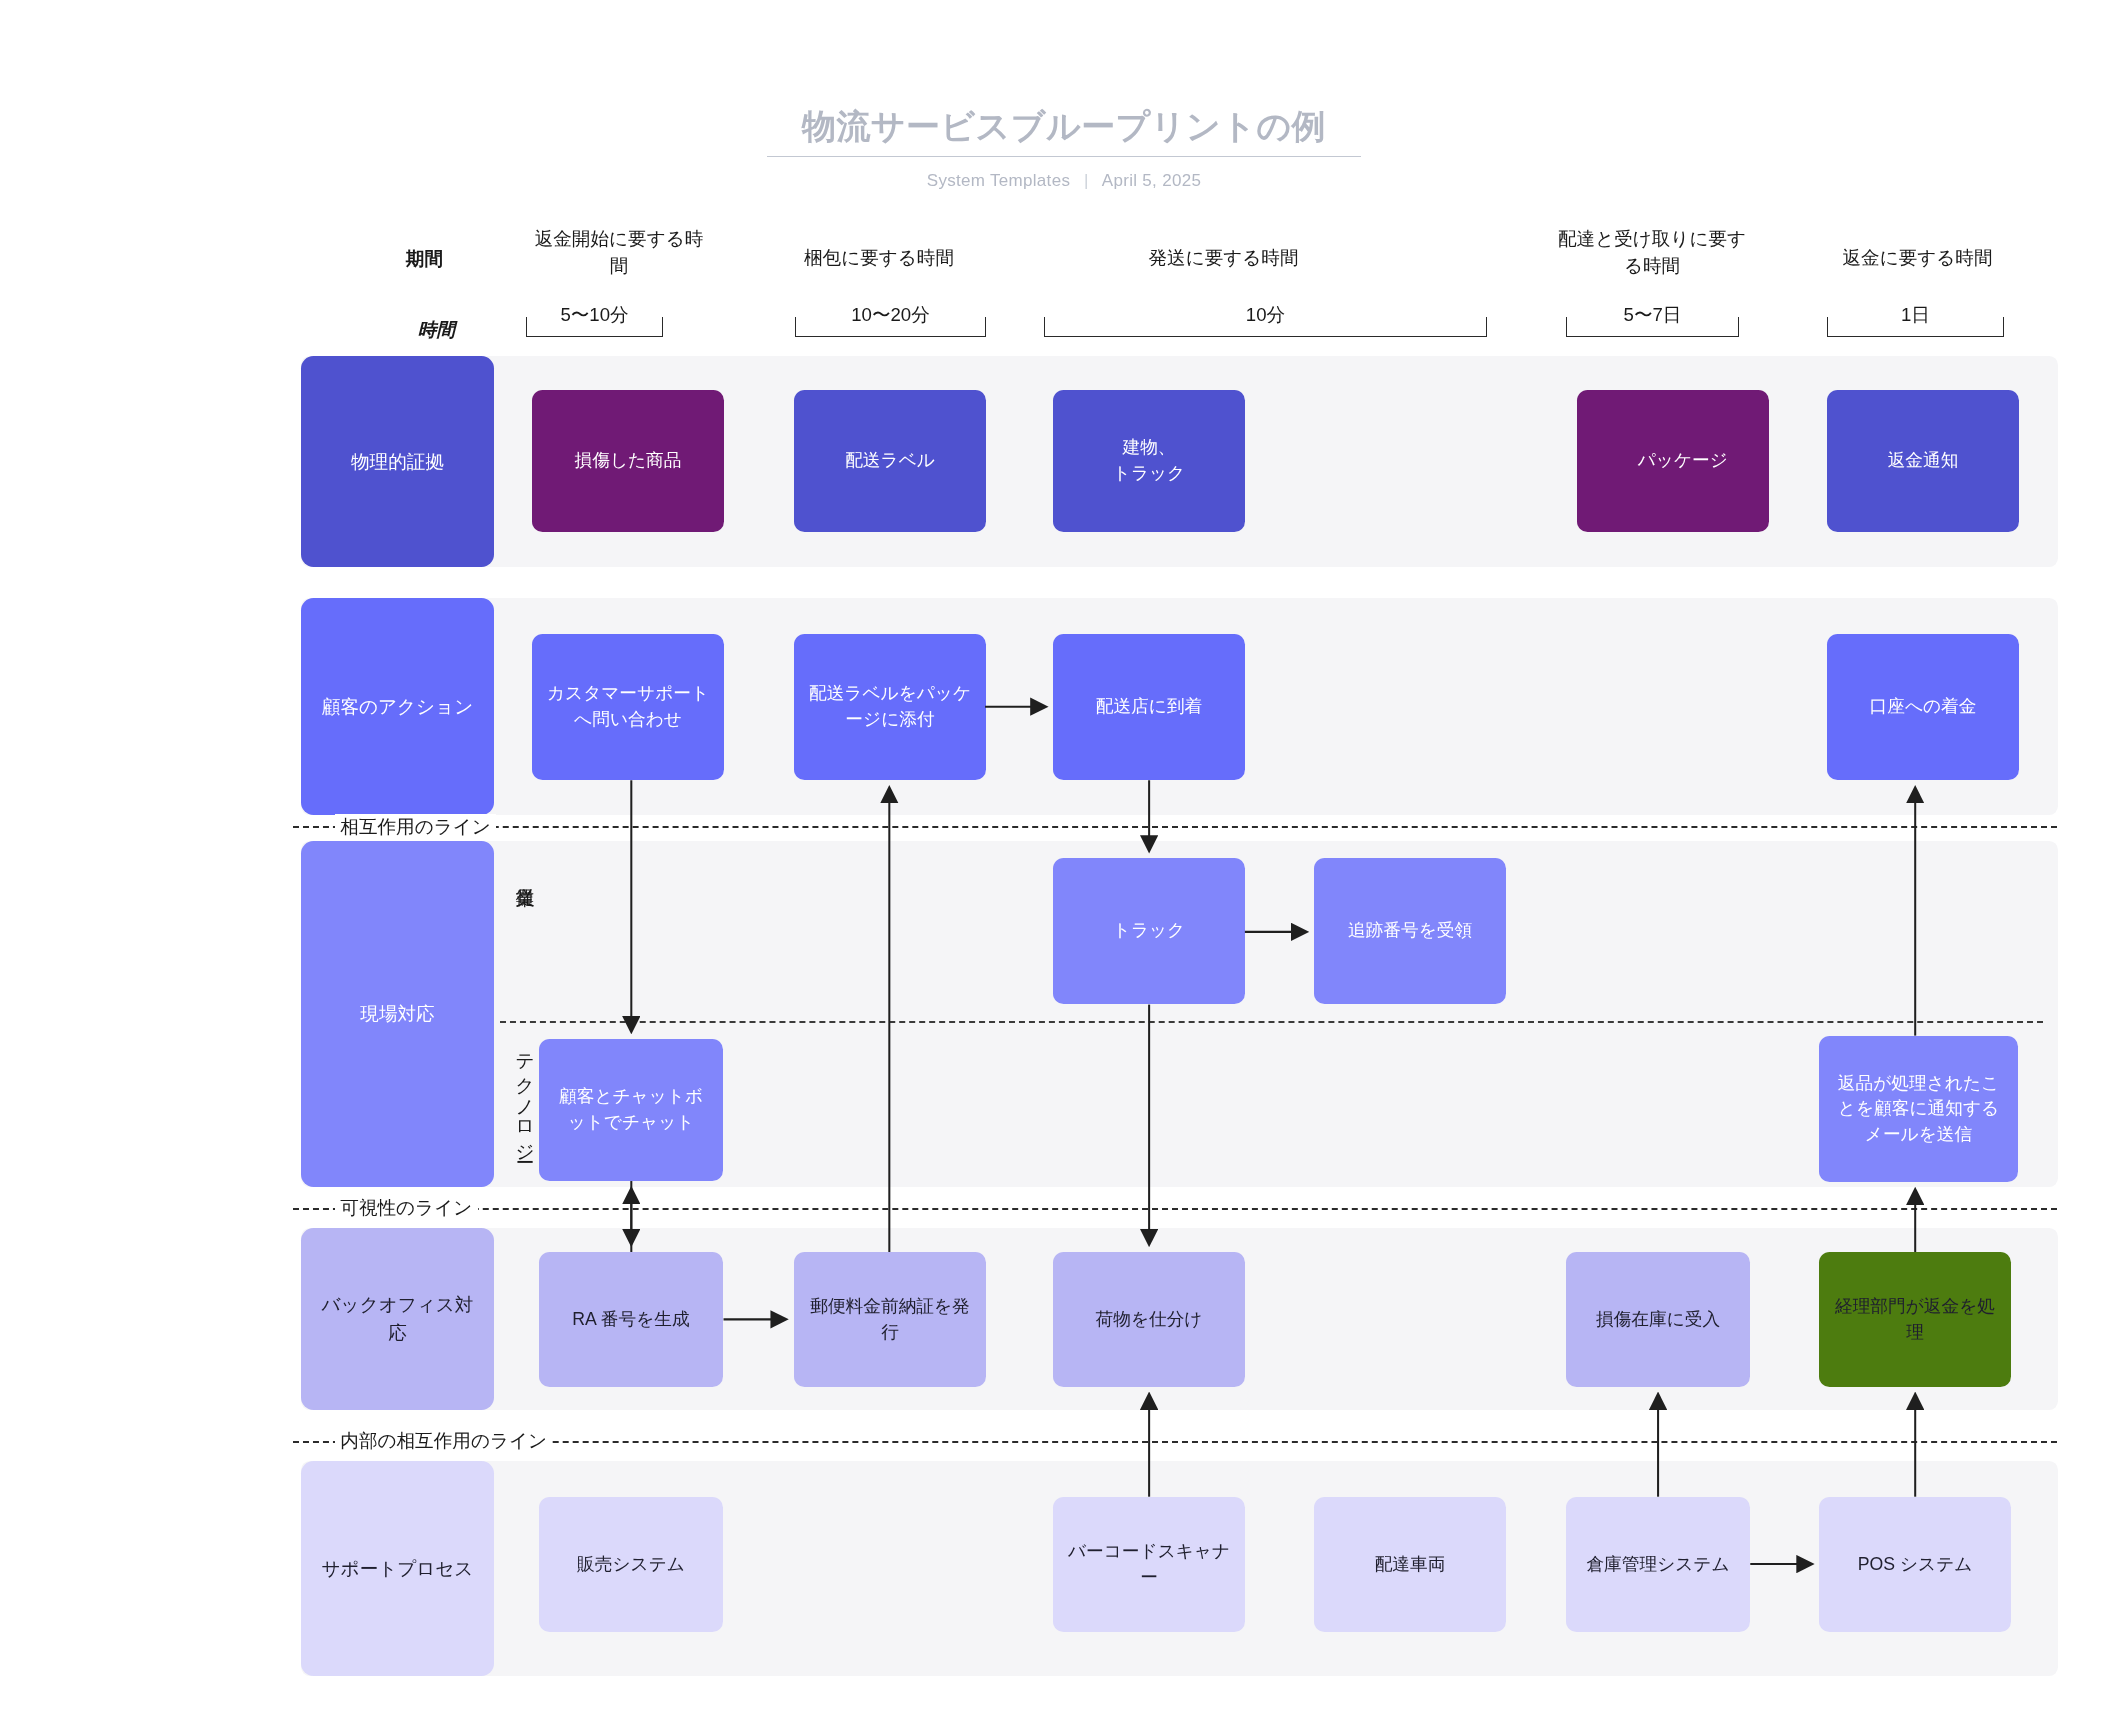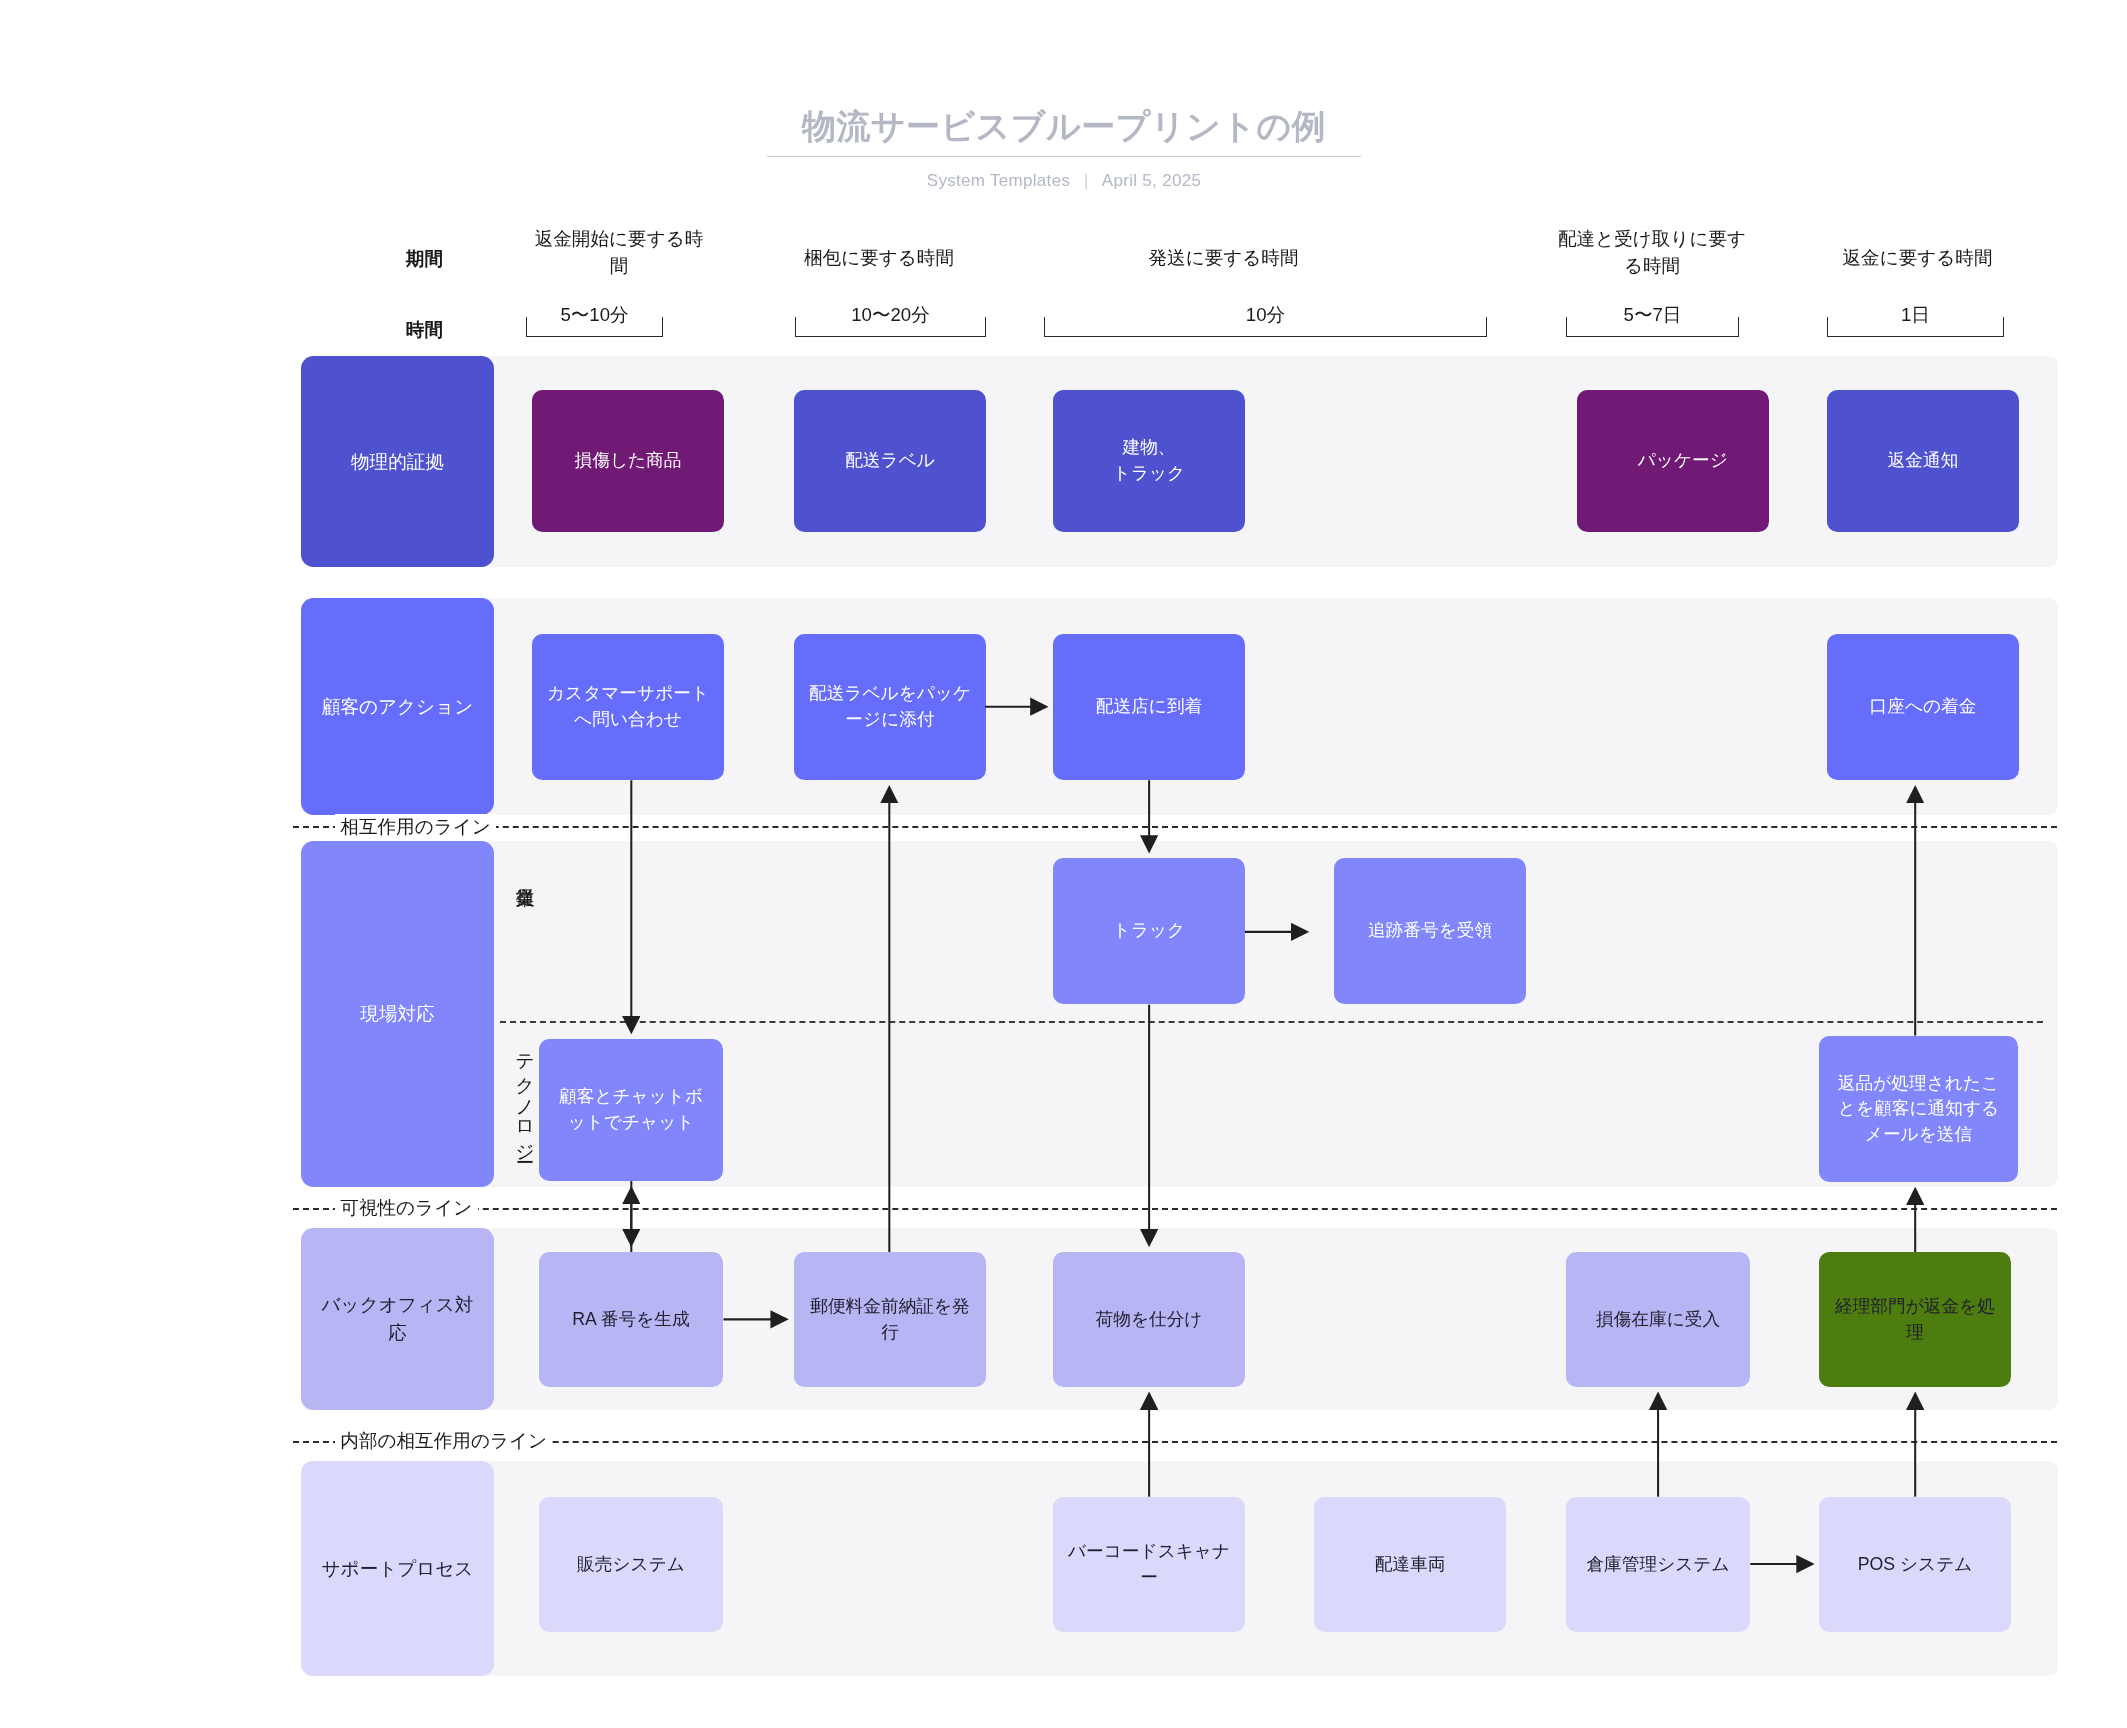--- a/index.html
+++ b/index.html
@@ -166,21 +166,21 @@
   <div id="header">
     <div id="title">物流サービスブループリントの例</div>
     <div id="subtitle">
       <span>System Templates</span>
       <span class="divider">|</span>
       <span>April 5, 2025</span>
     </div>
   </div>
 
   <div class="hdr-row-label" style="left:337px; top:246px;">期間</div>
-  <div class="hdr-row-label" style="left:337px; top:317px;">時間</div>
+  <div class="hdr-row-label" style="left:349px; top:317px;font-style:italic;">時間</div>
 
   <div class="period-label" style="left:526px; top:226px; width:186px;">返金開始に要する時間</div>
   <div class="time-label" style="left:526px; top:302px; width:137px;">5〜10分</div>
   <div class="bracket" style="left:526px; top:317px; width:137px;"></div>
 
   <div class="period-label" style="left:768px; top:245px; width:222px;">梱包に要する時間</div>
   <div class="time-label" style="left:795px; top:302px; width:191px;">10〜20分</div>
   <div class="bracket" style="left:795px; top:317px; width:191px;"></div>
 
   <div class="period-label" style="left:1046px; top:245px; width:355px;">発送に要する時間</div>
@@ -218,21 +218,21 @@
 
   <div class="band" style="left:301px; top:841px; width:1757px; height:346px;"></div>
   <div class="stage-label" style="left:301px; top:841px; width:193px; height:346px; background:#8186fb;">現場対応</div>
 
   <div class="vlabel" style="left:512px; top:873px;">従業員</div>
   <div class="vlabel" style="left:512px; top:1042px;">テクノロジー</div>
 
   <div class="divline-inner" style="left:500px; top:1021px; width:1543px;"></div>
 
   <div class="card" style="left:1053px; top:858px; width:192px; height:146px; background:#8186fb;">トラック</div>
-  <div class="card" style="left:1314px; top:858px; width:192px; height:146px; background:#8186fb;margin-left:20px;">追跡番号を受領</div>
+  <div class="card" style="left:1314px; top:858px; width:192px; height:146px; background:#8186fb;">追跡番号を受領</div>
 
   <div class="card" style="left:539px; top:1039px; width:184px; height:142px; background:#8186fb;">顧客とチャットボットでチャット</div>
   <div class="card" style="left:1819px; top:1036px; width:199px; height:146px; background:#8186fb;">返品が処理されたことを顧客に通知するメールを送信</div>
 
   <div class="divline" style="left:293px; top:1208px; width:1764px;"></div>
   <div class="divline-label" style="left:335px; top:1195px;">可視性のライン</div>
 
   <div class="band" style="left:301px; top:1228px; width:1757px; height:182px;"></div>
   <div class="stage-label dark-text" style="left:301px; top:1228px; width:193px; height:182px; background:#b7b5f4;">バックオフィス対応</div>
 

